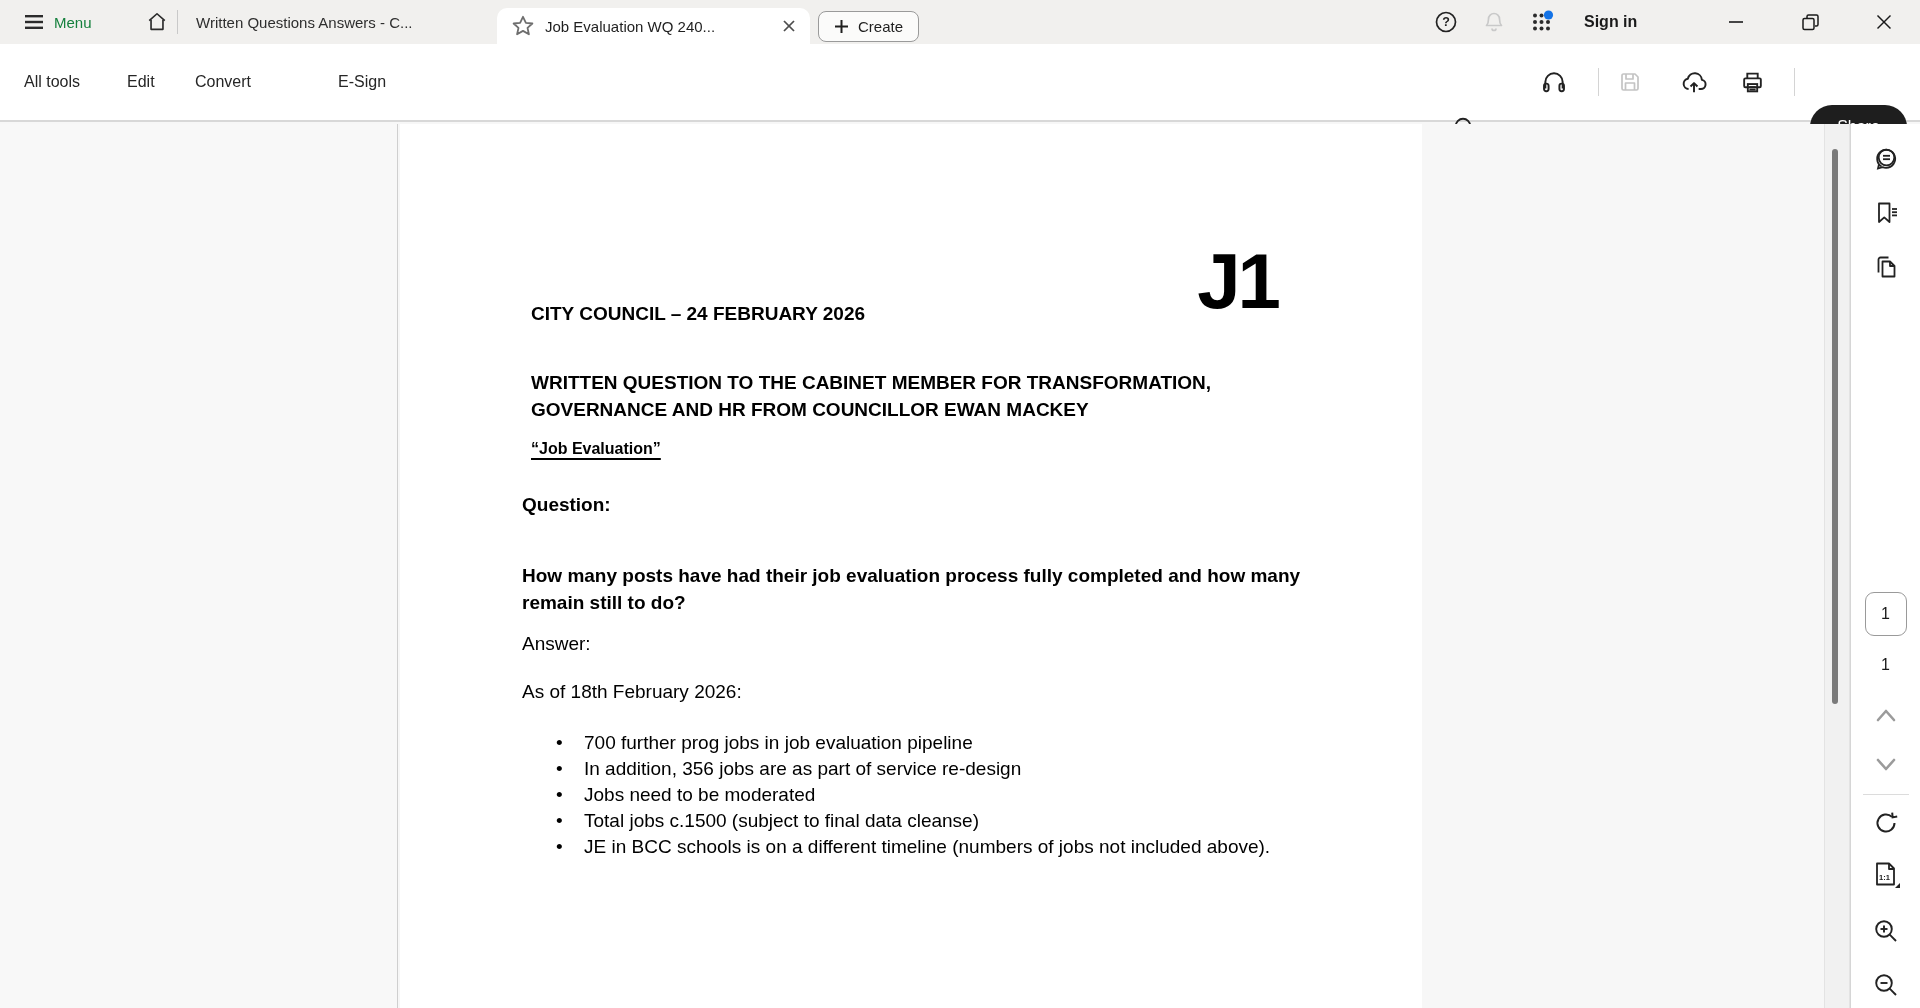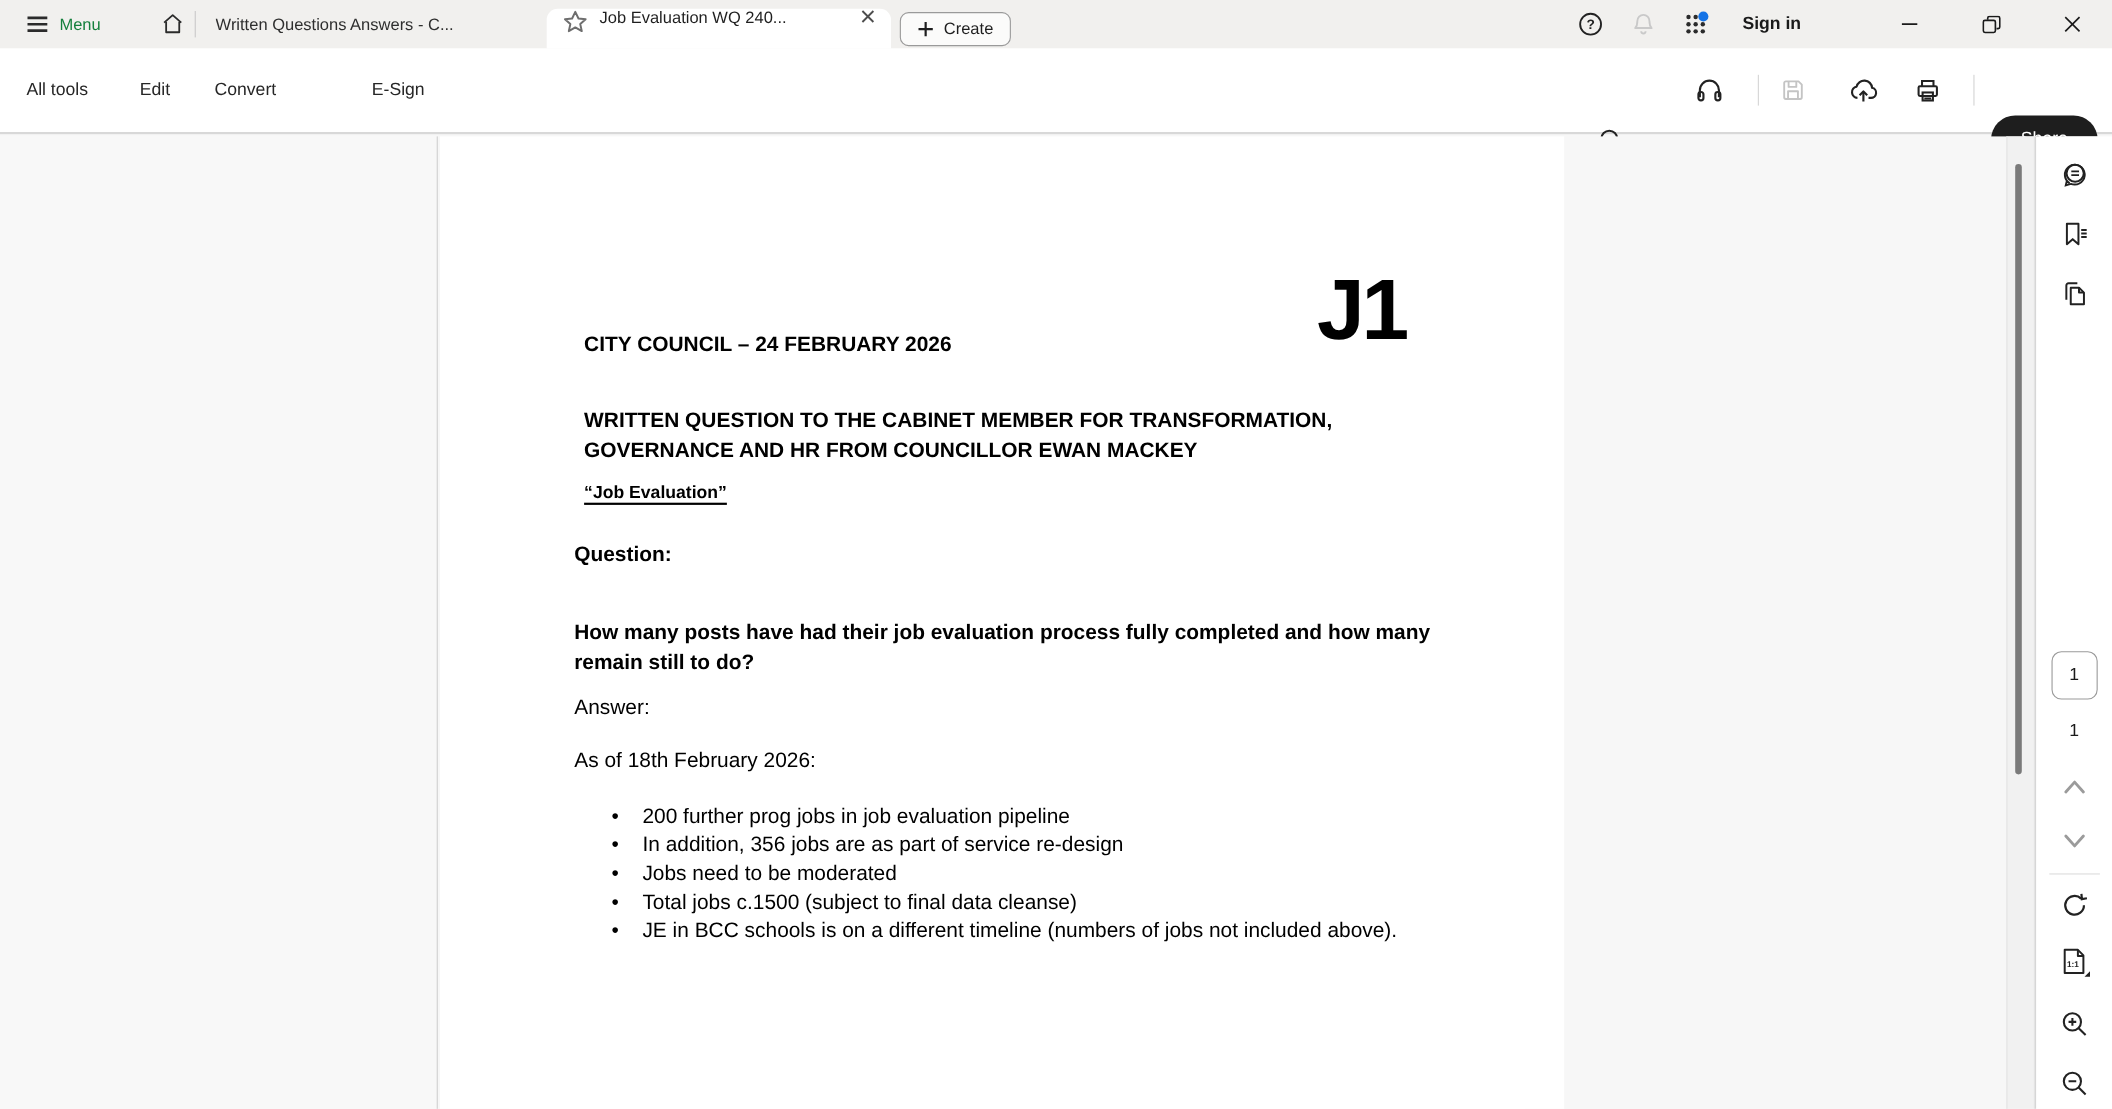--- a/index.html
+++ b/index.html
@@ -8,21 +8,21 @@
 
   
   .titlebar { position:absolute; left:0; top:0; width:1920px; height:44px; background:#f1f0ee; }
   .tb-item { position:absolute; top:0; height:44px; display:flex; align-items:center; color:#15803d; }
   .hamburger { left:22px; width:24px; justify-content:center; cursor:pointer; }
   .menu-label { left:54px; font-size:15px; }
   .home-btn { left:142px; width:30px; justify-content:center; }
   .tb-divider { position:absolute; left:177px; top:10px; width:1px; height:24px; background:#c9c9c9; }
   .inactive-tab { left:196px; width:290px; font-size:15px; color:#2e2e2e; white-space:nowrap; overflow:hidden; }
   .active-tab { position:absolute; left:497px; top:8px; width:313px; height:36px; background:#ffffff;
-    border-radius:10px 10px 0 0; display:flex; align-items:flex-start; padding:0 14px; }
+    border-radius:10px 10px 0 0; display:flex; align-items:center; padding:0 14px; }
   .active-tab .tab-label { font-size:15px; color:#1f1f1f; margin-left:10px; white-space:nowrap; flex:1; }
   .tab-close { margin-left:8px; display:flex; cursor:pointer; }
   .create-btn { position:absolute; left:818px; top:11px; width:101px; height:31px; background:#fbfbfa;
     border:1.5px solid #9a9a9a; border-radius:8px; display:flex; align-items:center; justify-content:center;
     gap:9px; font-size:15px; color:#1f1f1f; cursor:pointer; }
   .tb-icon { position:absolute; top:0; height:44px; width:32px; display:flex; align-items:center; justify-content:center; cursor:pointer; }
   .help-btn { left:1430px; } .bell-btn { left:1478px; } .apps-btn { left:1526px; }
   .signin { left:1584px; font-size:16px; font-weight:700; color:#1a1a1a; cursor:pointer; }
   .win-min { left:1716px; width:40px; } .win-max { left:1790px; width:40px; } .win-close { left:1864px; width:40px; }
 
@@ -256,21 +256,21 @@
   <div class="doc-page">
     <div class="abs j1">J1</div>
     <div class="abs h-date">CITY COUNCIL – 24 FEBRUARY 2026</div>
     <div class="abs h-question">WRITTEN QUESTION TO THE CABINET MEMBER FOR TRANSFORMATION, GOVERNANCE AND HR FROM COUNCILLOR EWAN MACKEY</div>
     <div class="abs h-subject">“Job Evaluation”</div>
     <div class="abs q-label">Question:</div>
     <div class="abs q-text">How many posts have had their job evaluation process fully completed and how many remain still to do?</div>
     <div class="abs a-label">Answer:</div>
     <div class="abs as-of">As of 18th February 2026:</div>
     <ul class="abs bullets">
-      <li>200 further prog jobs in job evaluation pipeline</li>
+      <li>700 further prog jobs in job evaluation pipeline</li>
       <li>In addition, 356 jobs are as part of service re-design</li>
       <li>Jobs need to be moderated</li>
       <li>Total jobs c.1500 (subject to final data cleanse)</li>
       <li>JE in BCC schools is on a different timeline (numbers of jobs not included above).</li>
     </ul>
   </div>
 
   <div class="scroll-track">
     <div class="scroll-thumb"></div>
   </div>

